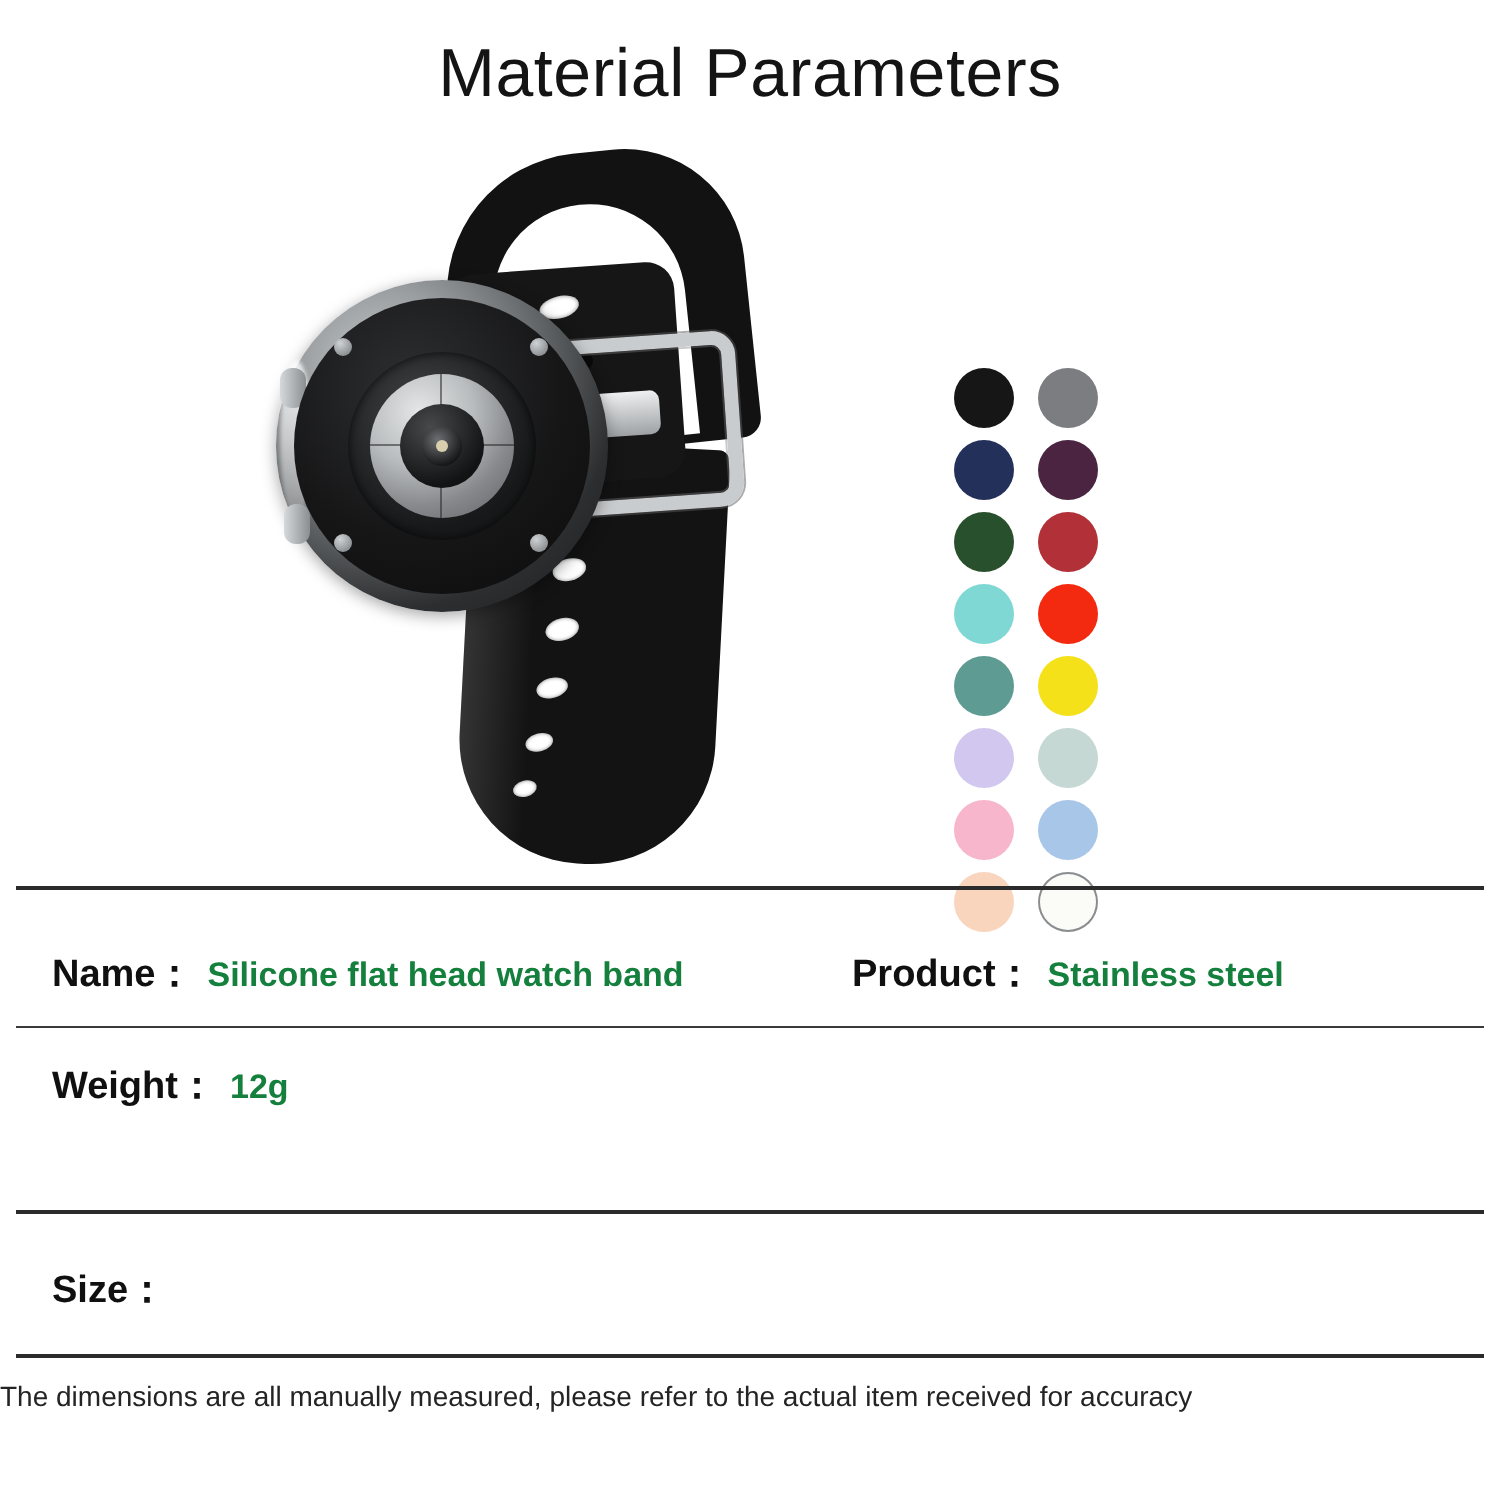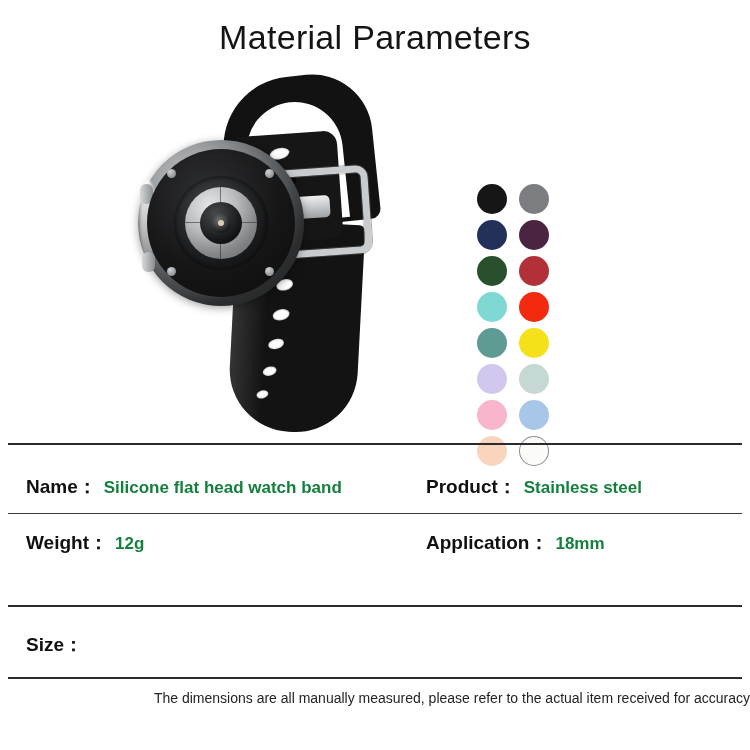--- a/index.html
+++ b/index.html
@@ -294,21 +294,21 @@
     color: #15803d;
     margin-left: 7px;
     white-space: nowrap;
   }
 
   .disclaimer {
     position: absolute;
     left: 0;
     top: 690px;
     width: 750px;
-    text-align: right;
+    text-align: left;
     font-size: 14px;
     color: #242424;
   }
 </style>
 </head>
 <body>
 
 <div class="page-title">Material Parameters</div>
 
 <div class="hero">
@@ -388,24 +388,20 @@
   </div>
 </div>
 
 <div class="rule thin" style="top:513px;"></div>
 
 <div class="spec-row" style="top:530px;">
   <div class="spec-cell left">
     <span class="spec-label">Weight：</span>
     <span class="spec-value">12g</span>
   </div>
-  <div class="spec-cell right">
-    <span class="spec-label">Application：</span>
-    <span class="spec-value">18mm</span>
-  </div>
 </div>
 
 <div class="rule" style="top:605px;"></div>
 
 <div class="spec-row" style="top:632px;">
   <div class="spec-cell left" style="width:700px;">
     <span class="spec-label">Size：</span>
   </div>
 </div>
 

